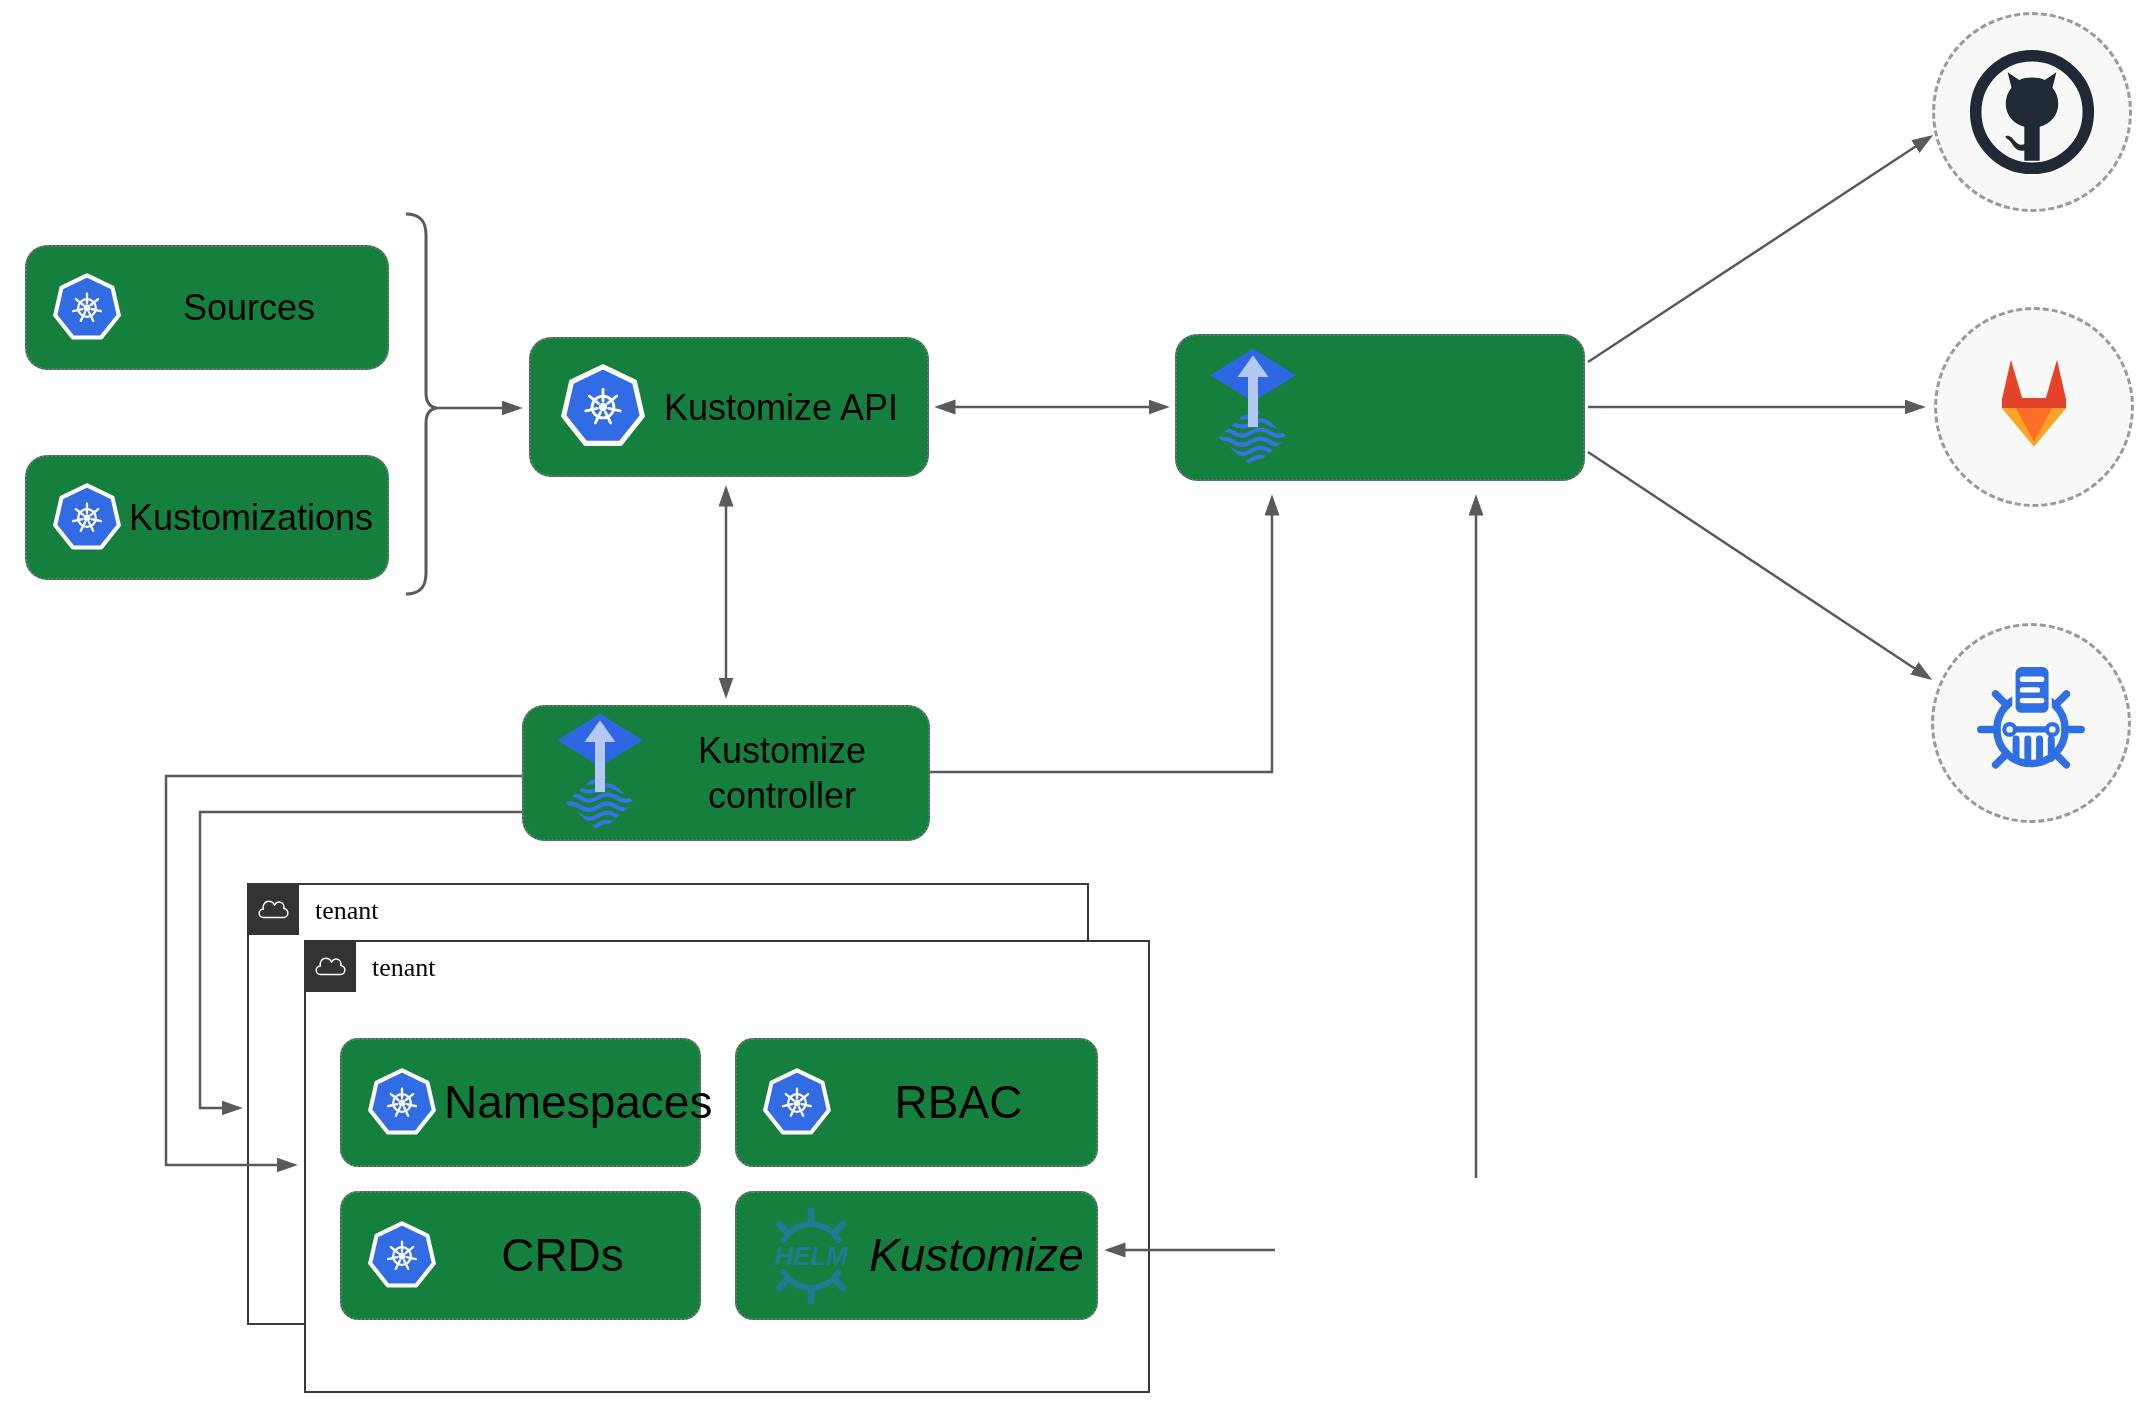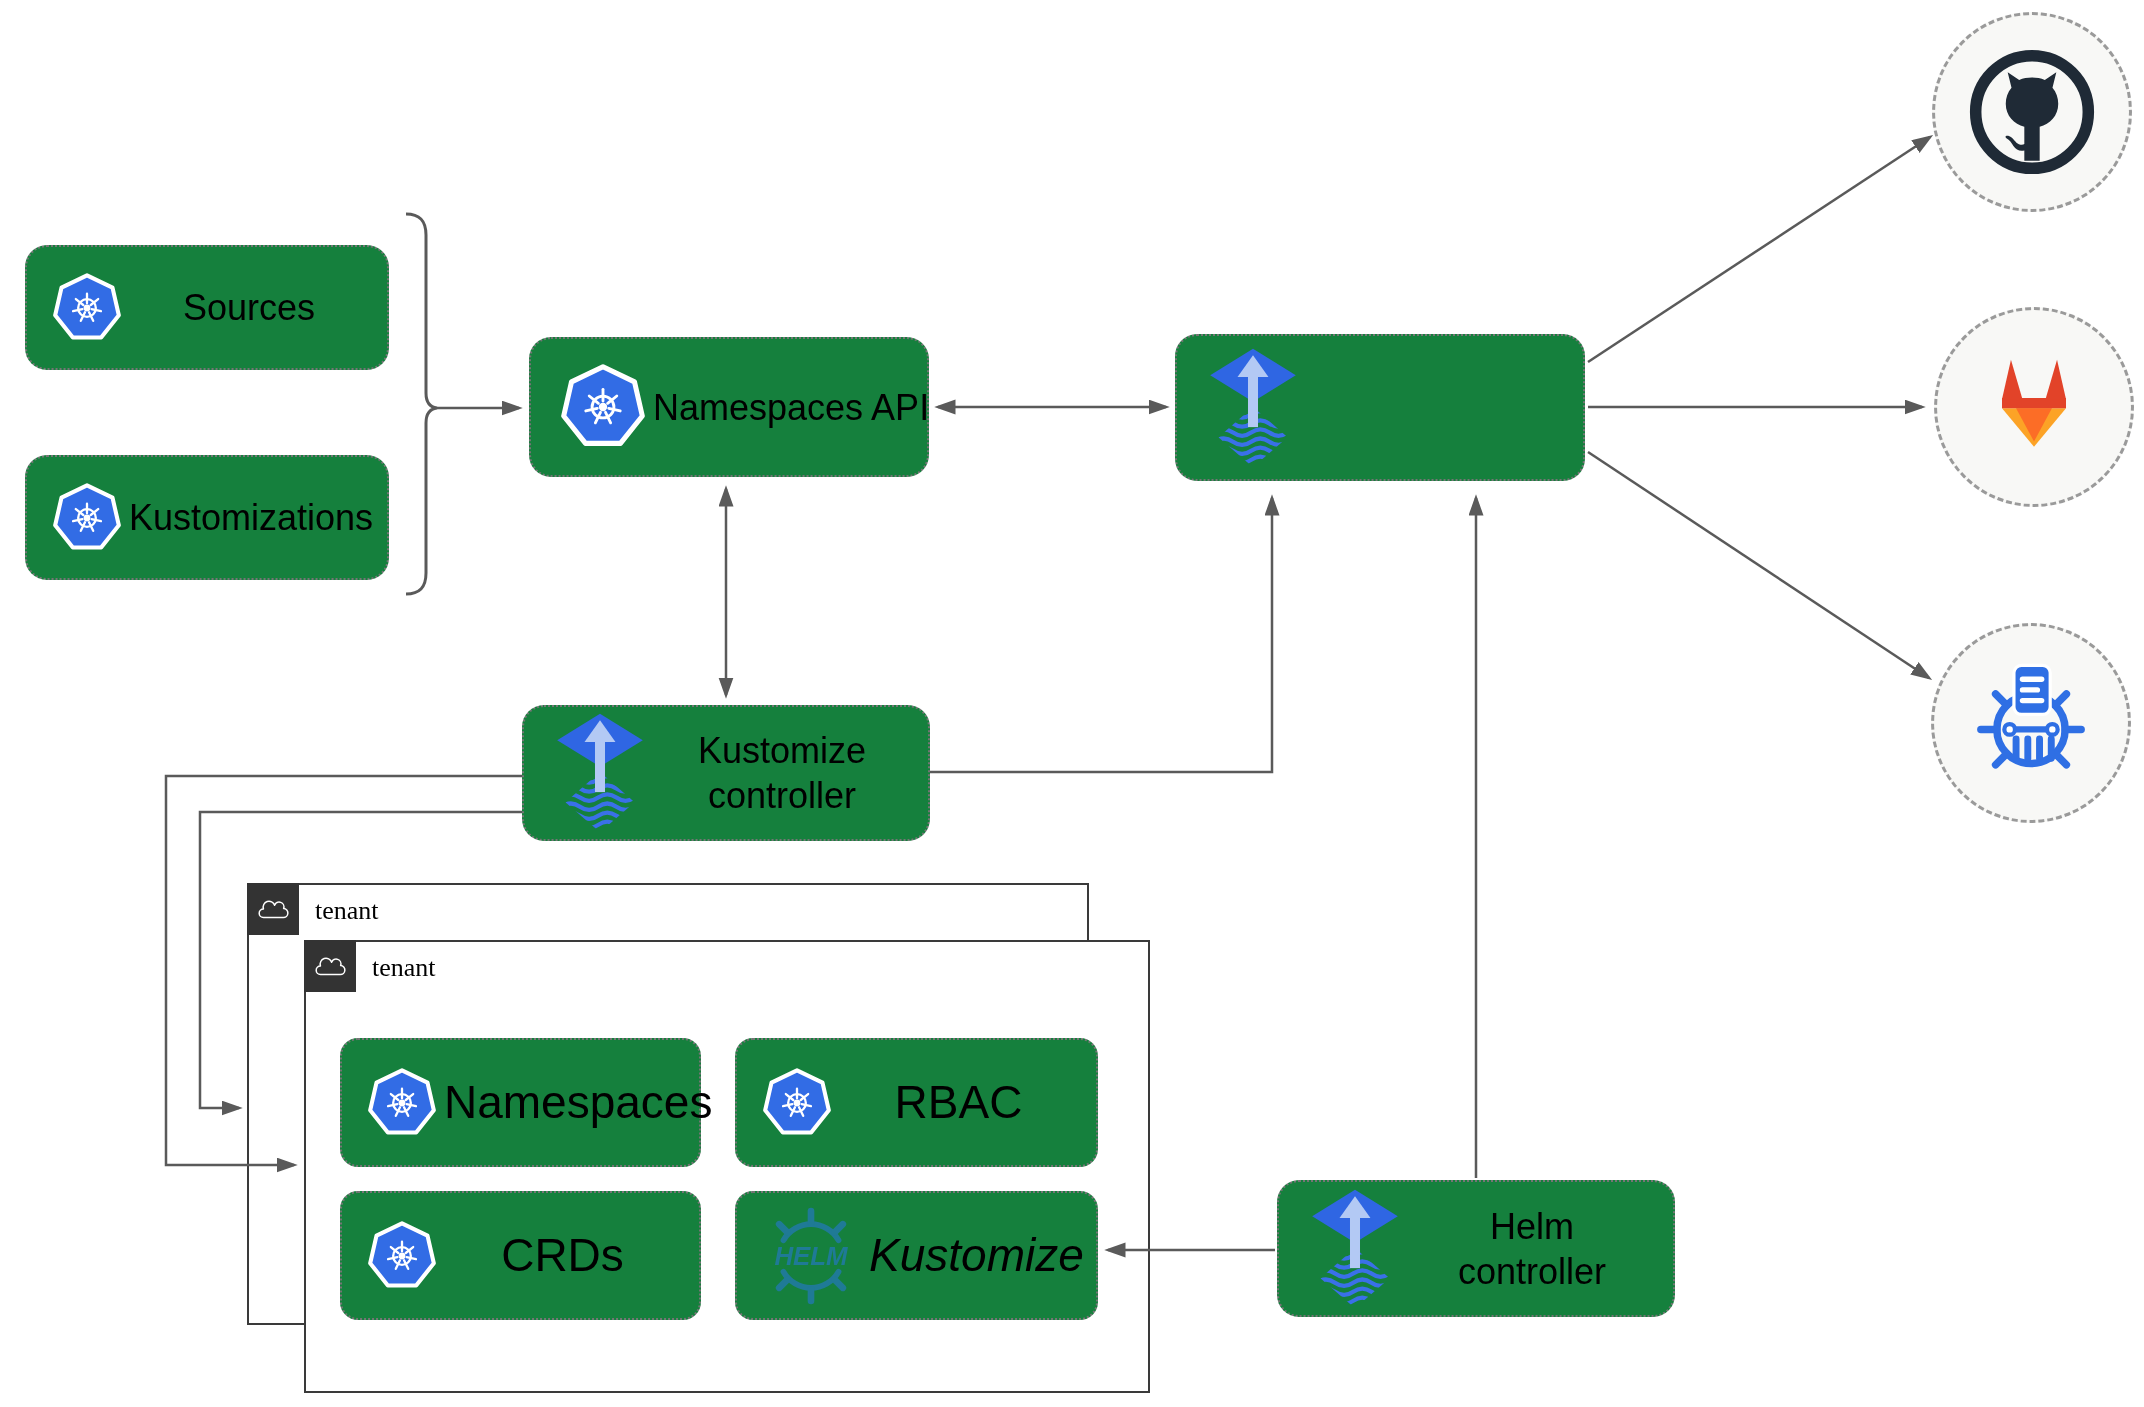--- a/index.html
+++ b/index.html
@@ -130,42 +130,36 @@
     <svg class="icon-k8s" viewBox="0 0 100 104">
         <use href="#sym-k8s"></use>
       </svg>
     <div class="lbl">Kustomizations</div>
   </div>
 
   <div class="box n-k8sapi">
     <svg class="icon-k8s" viewBox="0 0 100 104">
         <use href="#sym-k8s"></use>
       </svg>
-    <div class="lbl">Namespaces API</div>
+    <div class="lbl">Kustomize API</div>
   </div>
 
   <div class="box n-sourcectl">
     <svg class="icon-flux" viewBox="0 0 100 134">
         <use href="#sym-flux"></use>
       </svg>
   </div>
 
   <div class="box n-kustomizectl">
     <svg class="icon-flux" viewBox="0 0 100 134">
         <use href="#sym-flux"></use>
       </svg>
     <div class="lbl wrap">Kustomize controller</div>
   </div>
 
-  <div class="box n-helmctl">
-    <svg class="icon-flux" viewBox="0 0 100 134">
-        <use href="#sym-flux"></use>
-      </svg>
-    <div class="lbl wrap">Helm controller</div>
-  </div>
 
   <div class="box inner n-namespaces">
     <svg class="icon-k8s" viewBox="0 0 100 104">
         <use href="#sym-k8s"></use>
       </svg>
     <div class="lbl">Namespaces</div>
   </div>
 
   <div class="box inner n-rbac">
     <svg class="icon-k8s" viewBox="0 0 100 104">

